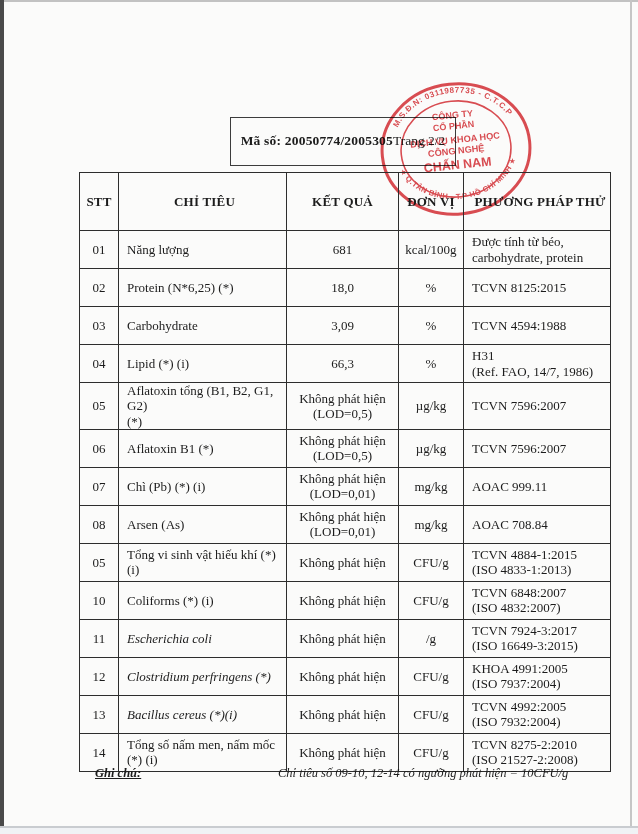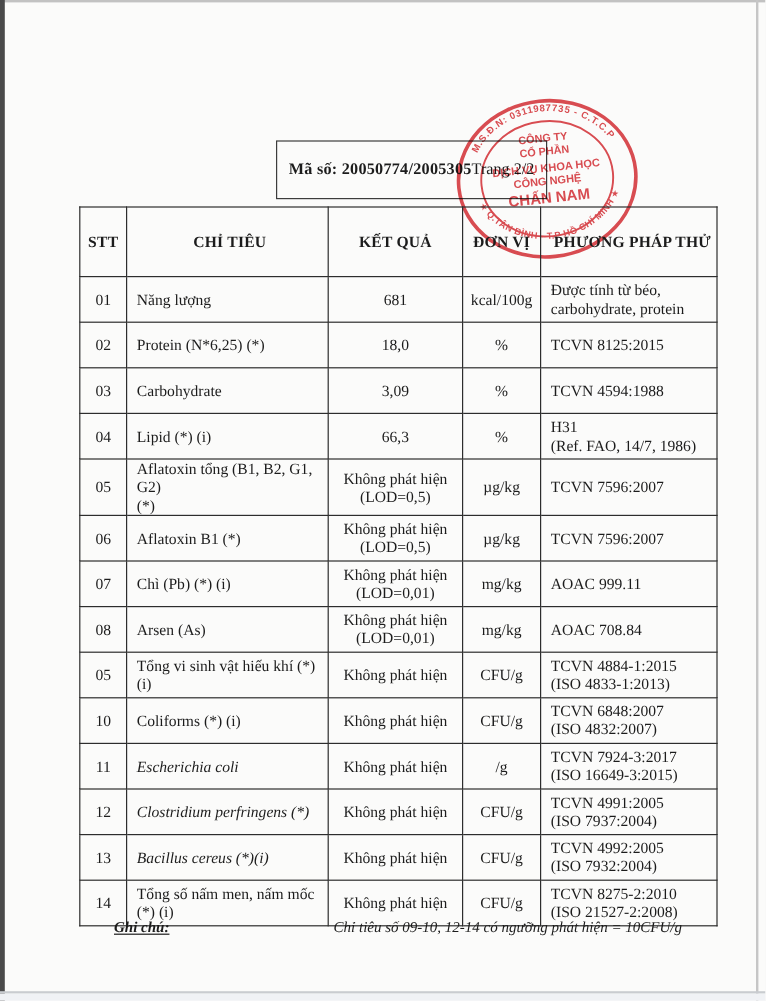--- a/index.html
+++ b/index.html
@@ -38,21 +38,21 @@
     transform: rotate(-6deg);
     mix-blend-mode: multiply;
     opacity:0.9;
     pointer-events:none;
   }
   .stamp svg { width:100%; height:100%; }
   .stamp text { fill:#d8393f; font-family:"Liberation Sans","DejaVu Sans",sans-serif; font-weight:bold; }
 
   
   table.results {
-    position:absolute; left:66px; top:172px;
+    position:absolute; left:79px; top:172px;
     width:528px;
     border-collapse:collapse;
     table-layout:fixed;
     padding-left:13px;
   }
   table.results th, table.results td {
     border:1.6px solid #2d2d2d;
     vertical-align:middle;
     white-space:pre-line;
   }
@@ -221,21 +221,21 @@
       <td class="c-unit">/g</td>
       <td class="c-method">TCVN 7924-3:2017
 (ISO 16649-3:2015)</td>
     </tr>
 
     <tr>
       <td class="c-stt">12</td>
       <td class="c-name italic">Clostridium perfringens (*)</td>
       <td class="c-result">Không phát hiện</td>
       <td class="c-unit">CFU/g</td>
-      <td class="c-method">TCVN 4991:2005
+      <td class="c-method">KHOA 4991:2005
 (ISO 7937:2004)</td>
     </tr>
 
     <tr>
       <td class="c-stt">13</td>
       <td class="c-name italic">Bacillus cereus (*)(i)</td>
       <td class="c-result">Không phát hiện</td>
       <td class="c-unit">CFU/g</td>
       <td class="c-method">TCVN 4992:2005
 (ISO 7932:2004)</td>

